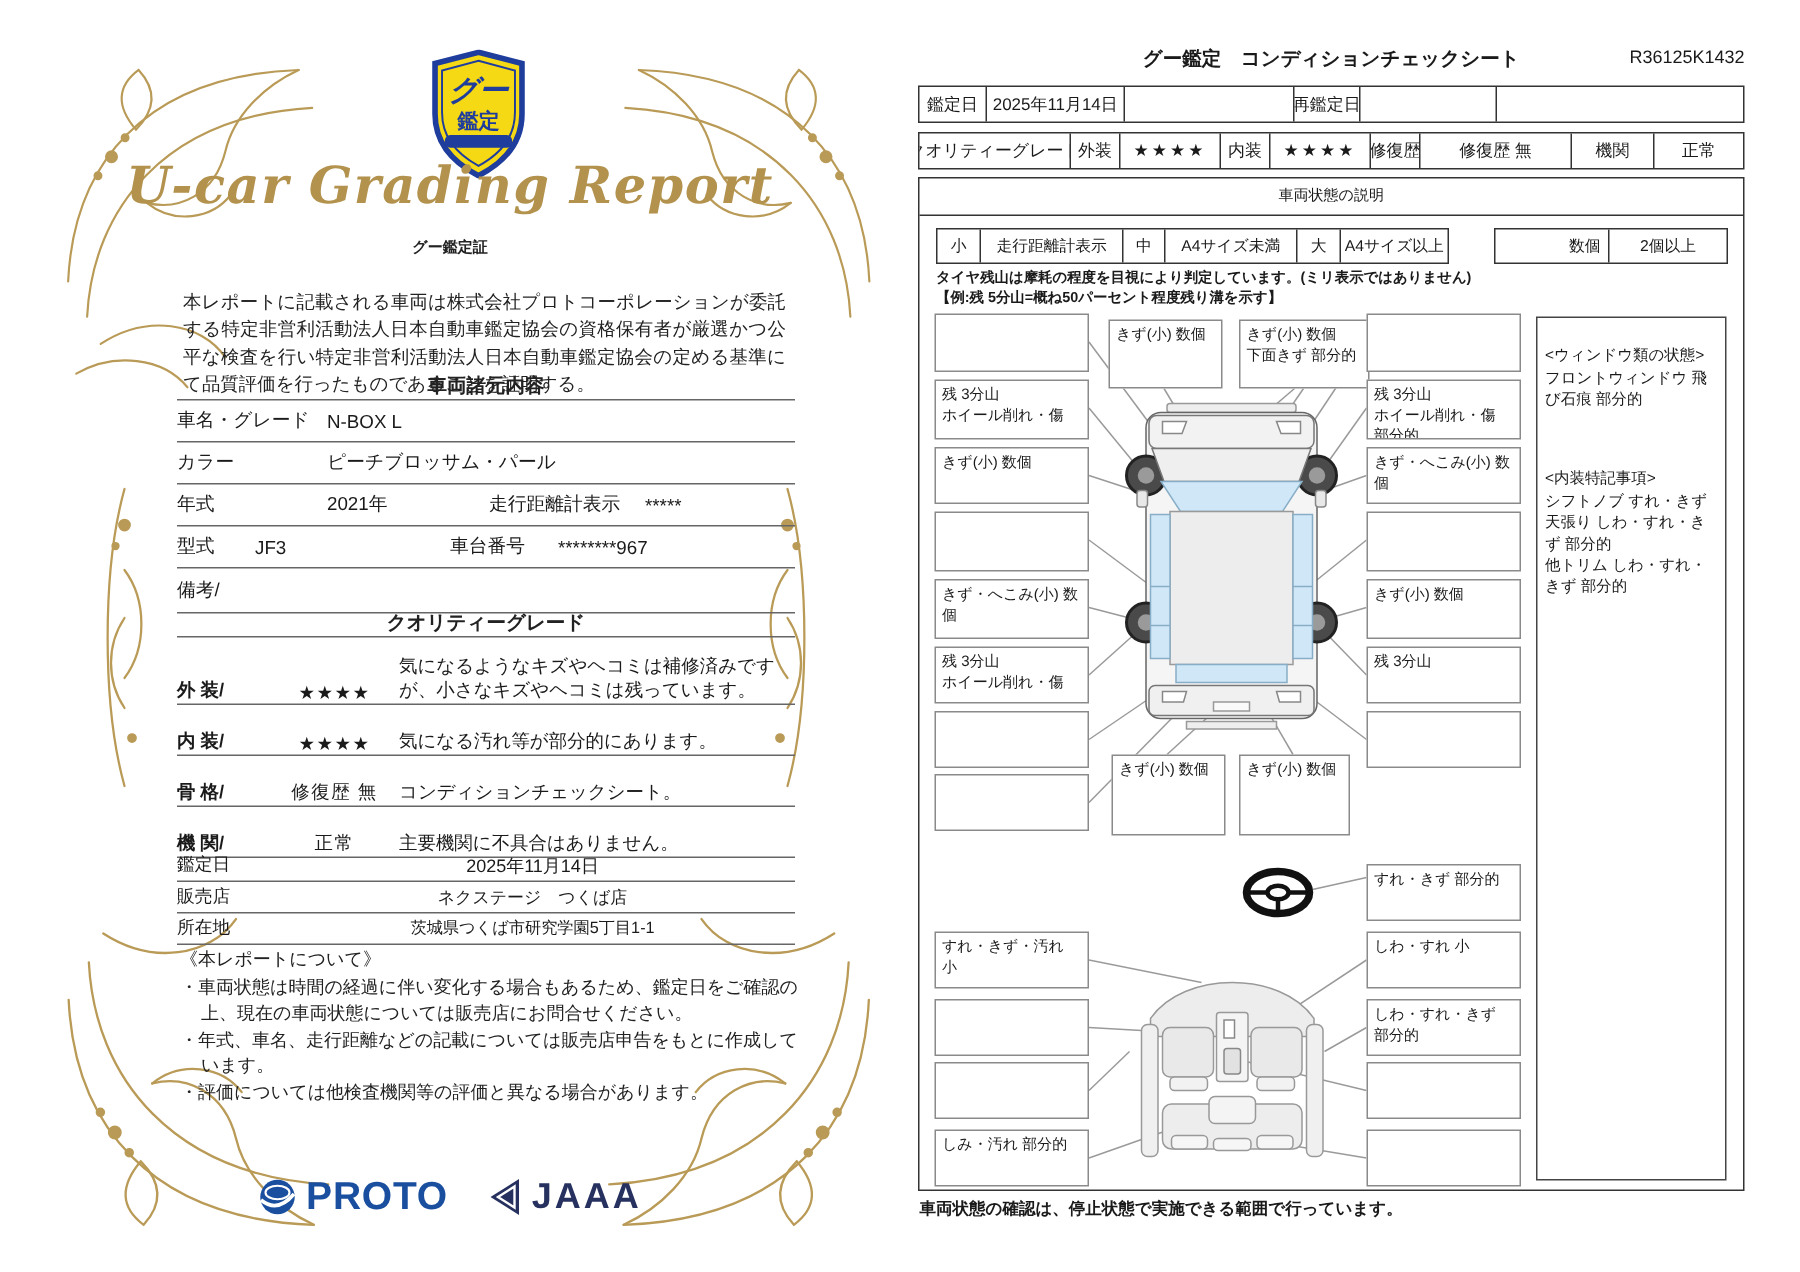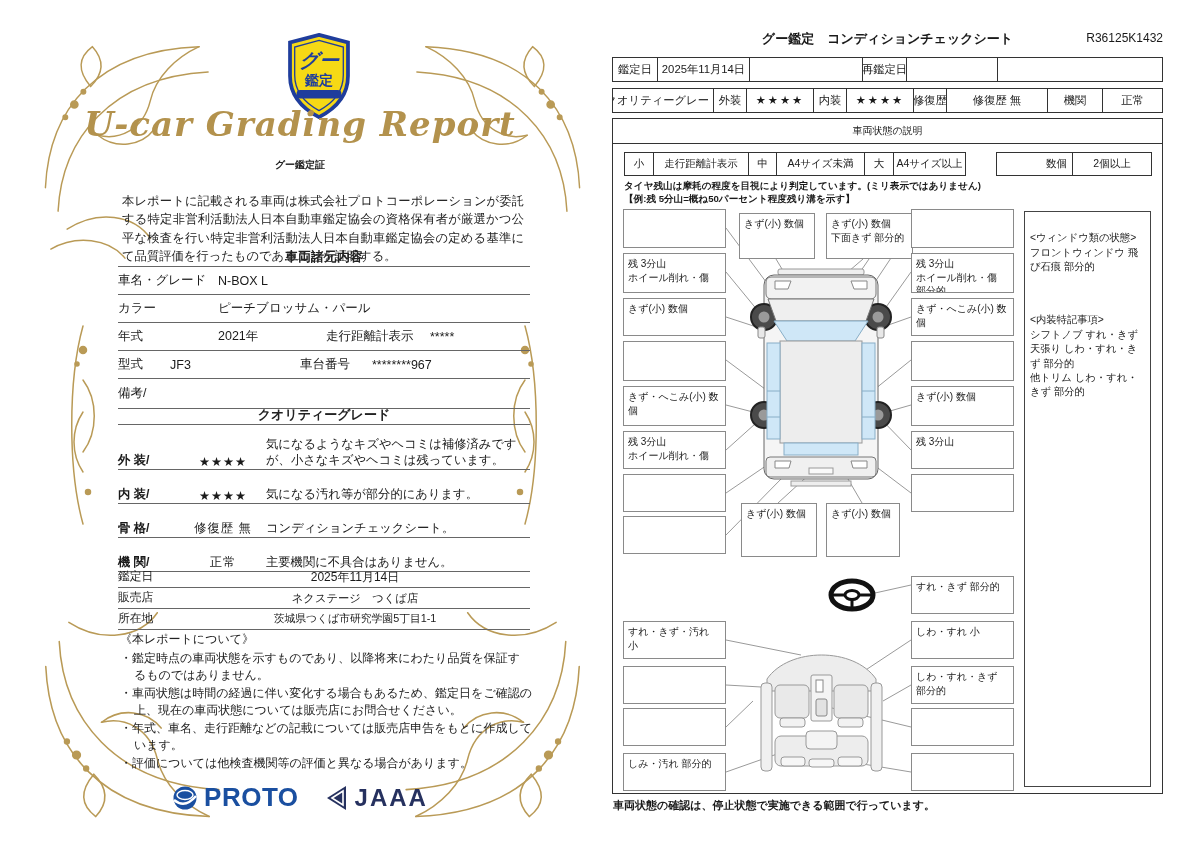--- a/index.html
+++ b/index.html
@@ -203,21 +203,20 @@
         <span class="mval">ネクステージ　つくば店</span>
       </div>
       <div class="mrow">
         <span class="mlb">所在地</span>
         <span class="mval" style="font-size:10.8px;">茨城県つくば市研究学園5丁目1-1</span>
       </div>
     </div>
 
     <div class="about">
       <div class="ttl">《本レポートについて》</div>
-      <div class="li">・鑑定時点の車両状態を示すものであり、以降将来にわたり品質を保証するものではありません。</div>
       <div class="li">・車両状態は時間の経過に伴い変化する場合もあるため、鑑定日をご確認の上、現在の車両状態については販売店にお問合せください。</div>
       <div class="li">・年式、車名、走行距離などの記載については販売店申告をもとに作成しています。</div>
       <div class="li">・評価については他検査機関等の評価と異なる場合があります。</div>
     </div>
 
     <div class="logos">
       <div class="logo">
         <svg width="26" height="26" viewBox="0 0 26 26">
           <circle cx="13" cy="13" r="11.5" fill="#1a4fa0"></circle>
           <path d="M2,15 Q13,24 24,11" stroke="#fff" stroke-width="2.4" fill="none"></path>

